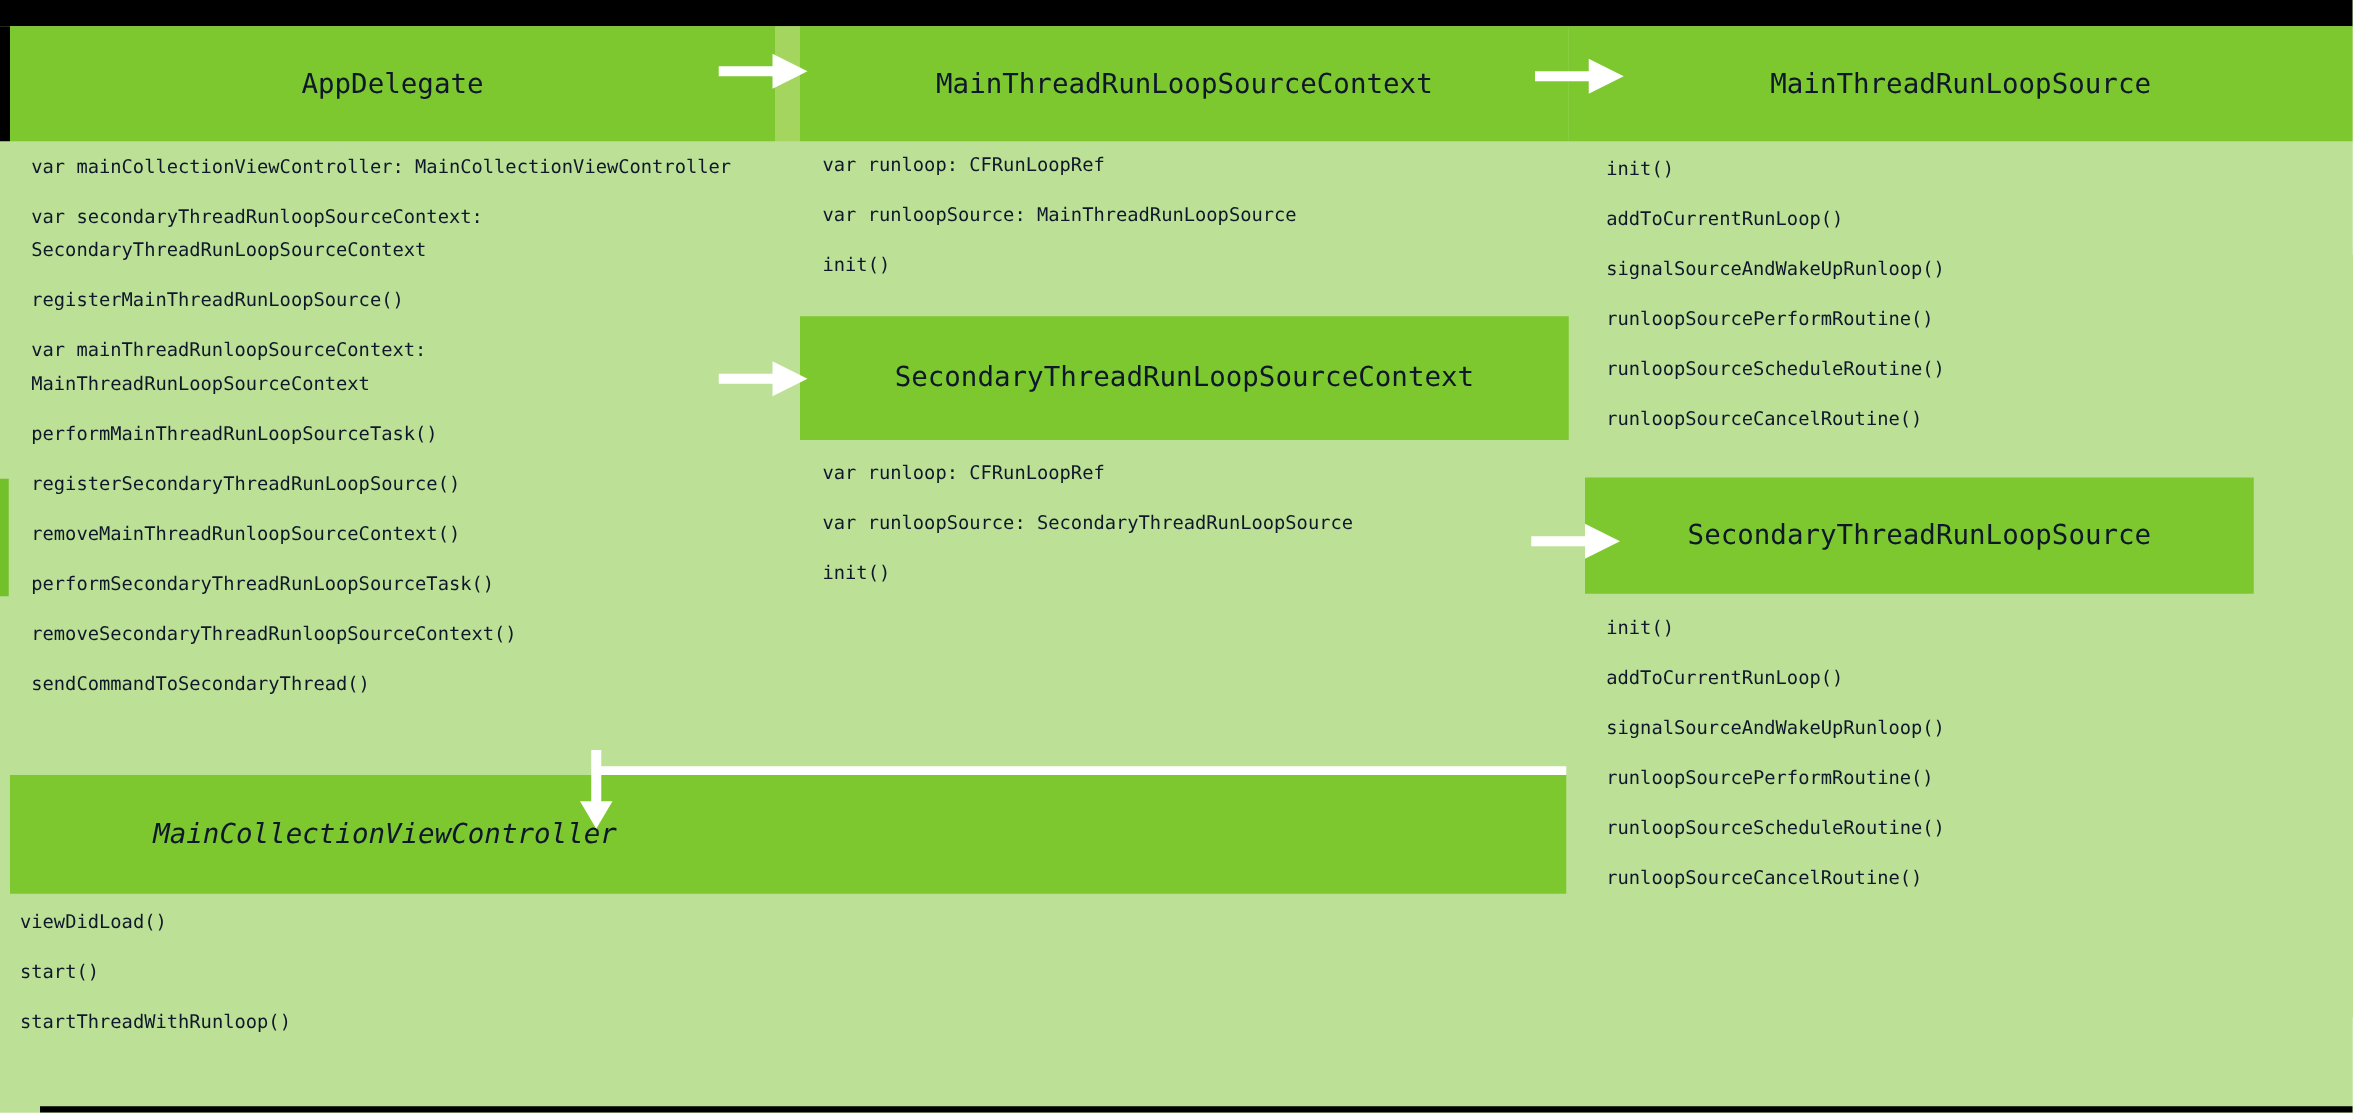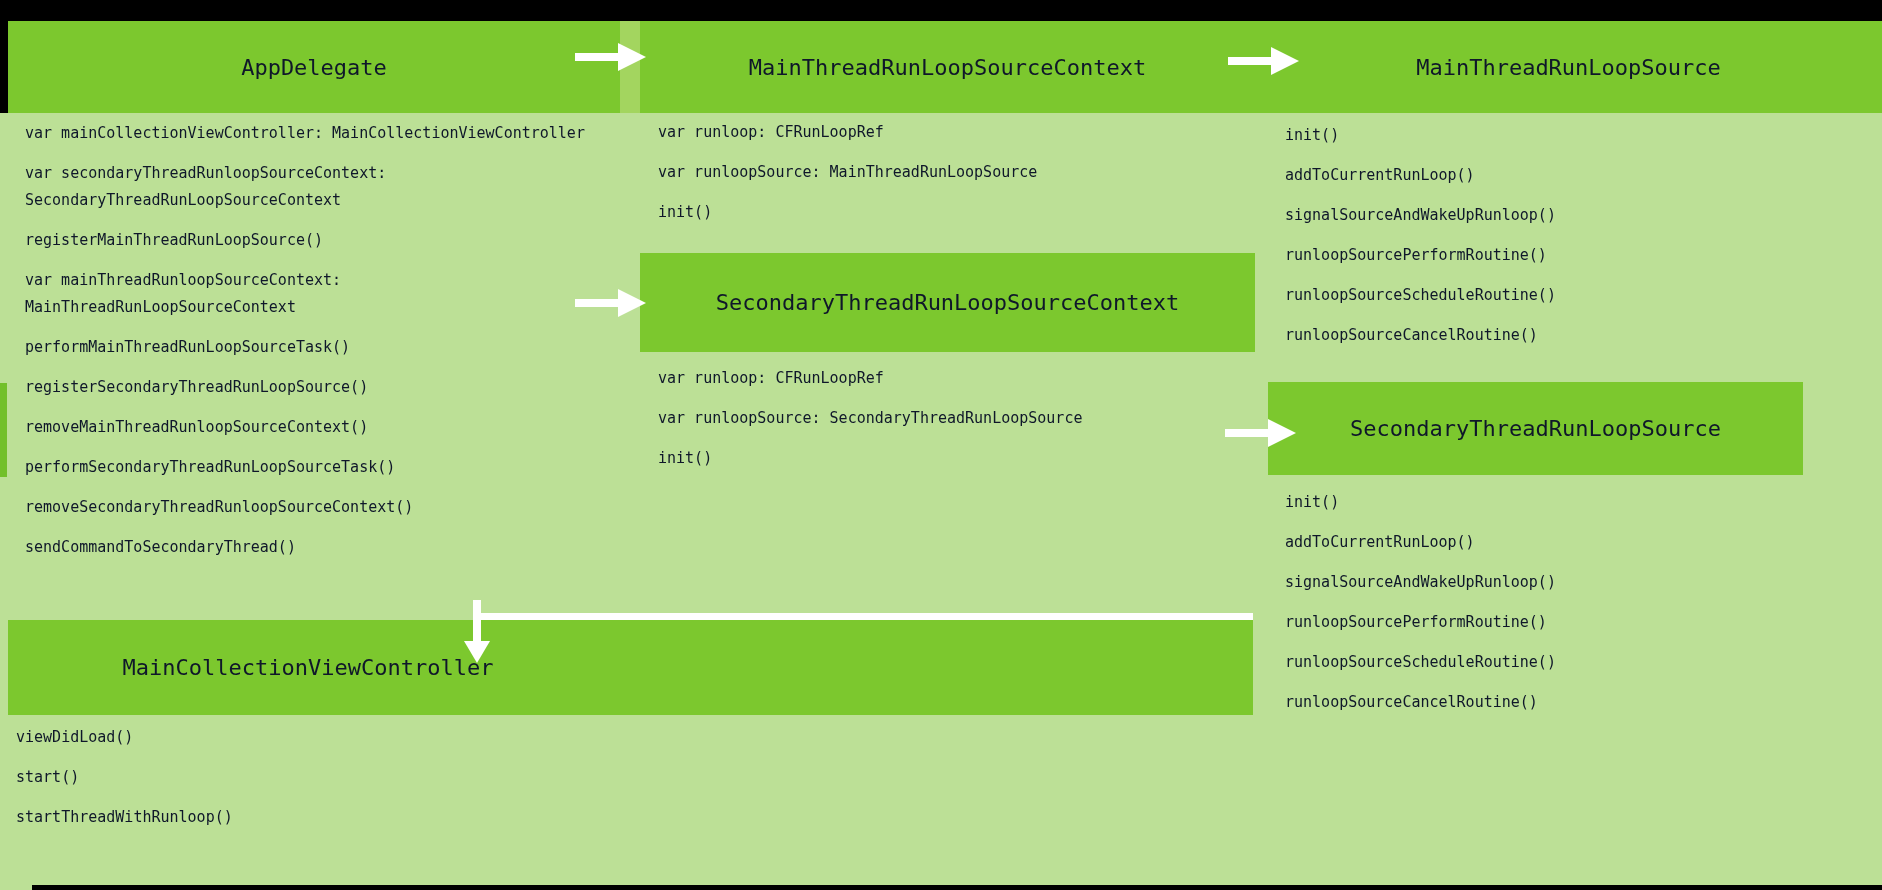--- a/index.html
+++ b/index.html
@@ -120,21 +120,21 @@
   <div class="body-box" style="left:1285px; top:489px; width:590px;">
 
   <div class="member">init()</div>
       <div class="member">addToCurrentRunLoop()</div>
       <div class="member">signalSourceAndWakeUpRunloop()</div>
       <div class="member">runloopSourcePerformRoutine()</div>
       <div class="member">runloopSourceScheduleRoutine()</div>
       <div class="member">runloopSourceCancelRoutine()</div>
     </div>
 
-  <div class="hdr" style="left:8px; top:620px; width:1245px; height:95px; justify-content:flex-start;">
+  <div class="hdr" style="left:8px; top:620px; width:1245px; height:95px; justify-content:flex-start;font-style:italic;">
     <span class="title-centerer" style="display:inline-block; width:600px;">MainCollectionViewController</span>
   </div>
   <div class="body-box" style="left:16px; top:724px; width:600px;">
 
   <div class="member">viewDidLoad()</div>
       <div class="member">start()</div>
       <div class="member">startThreadWithRunloop()</div>
     </div>
 
   <div>

